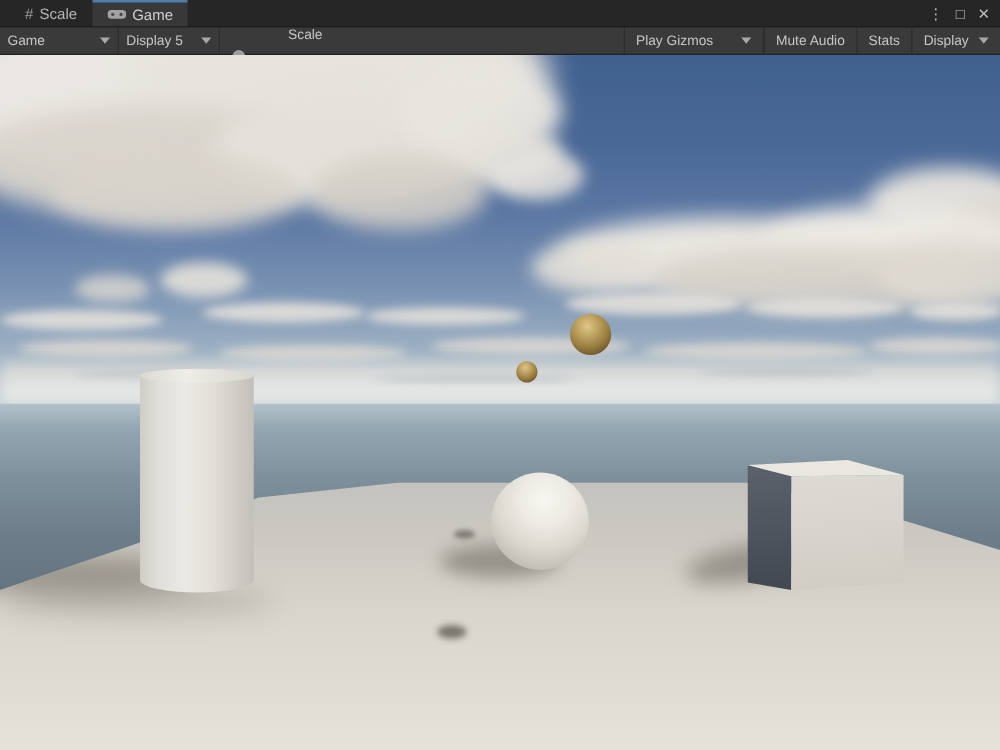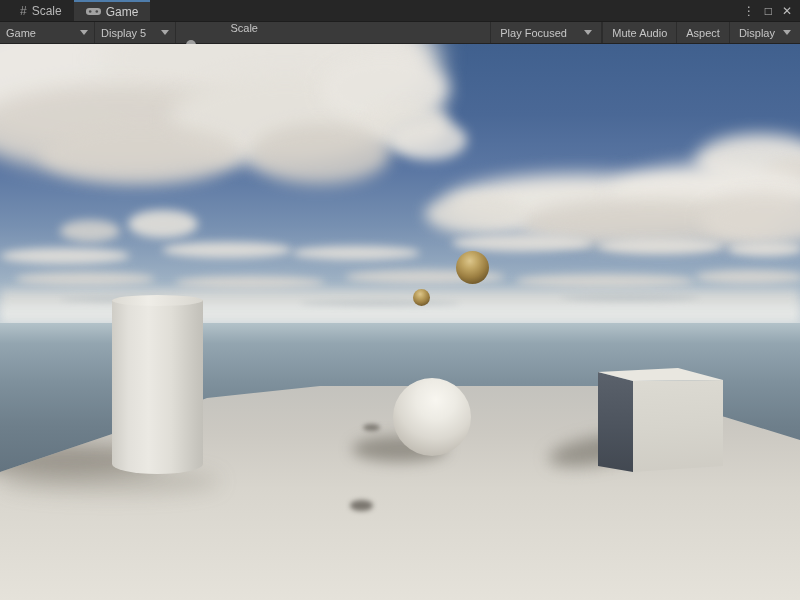--- a/index.html
+++ b/index.html
@@ -114,28 +114,28 @@
   <div class="scale-group">
     <span>Scale</span>
     <div class="slider">
       <div class="track"></div>
       <div class="knob"></div>
     </div>
     <span>1x</span>
   </div>
   <div class="spacer"></div>
   <div class="tb-item tb-drop tb-btn" style="width:112px">
-    <span>Play Focused</span>
+    <span>Play Gizmos</span>
     <span class="chev"></span>
   </div>
   <div class="tb-item tb-btn">
     <span>Mute Audio</span>
   </div>
   <div class="tb-item tb-btn">
-    <span>Aspect</span>
+    <span>Stats</span>
   </div>
   <div class="tb-item tb-btn" style="border-right:none">
     <span>Display</span>
     <span class="chev"></span>
   </div>
 </div>
 
 <div class="viewport">
   <div class="sky">
 

